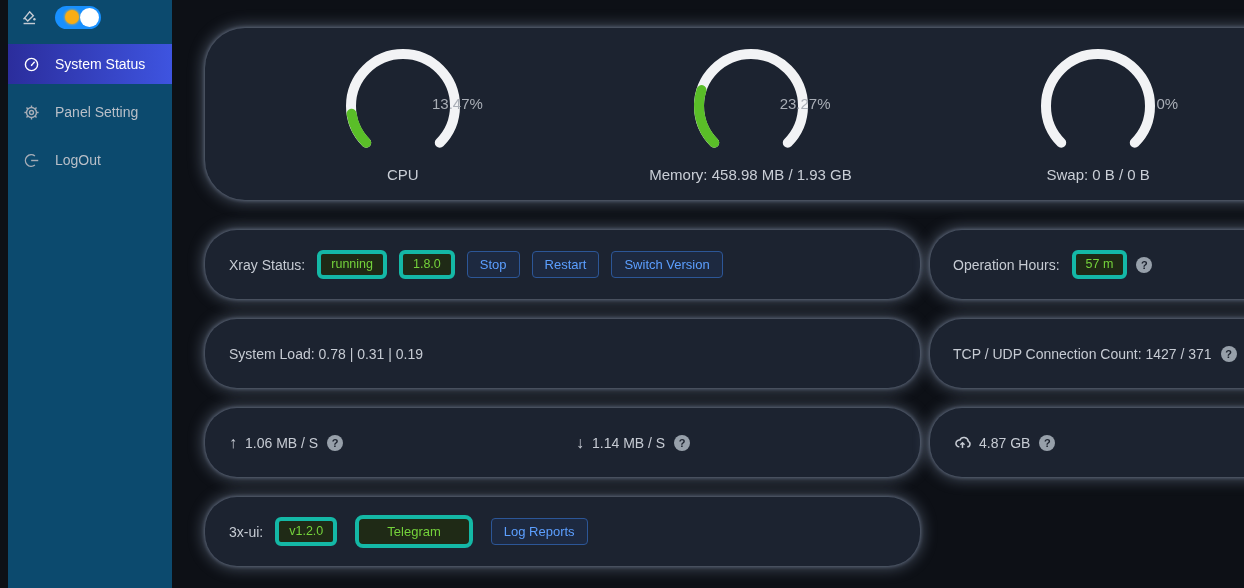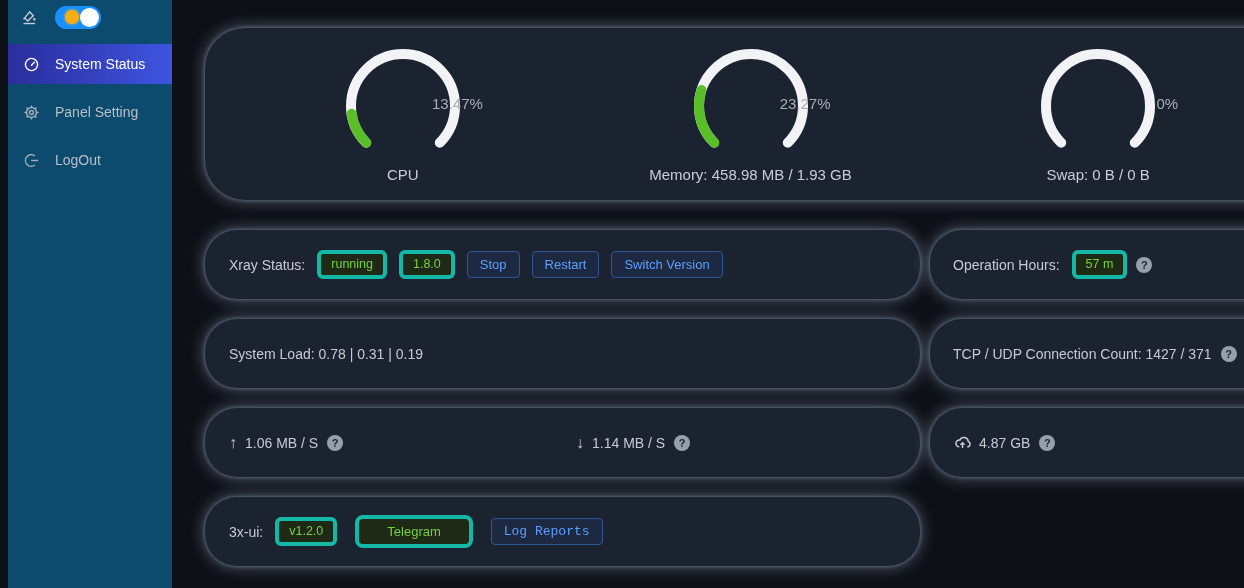--- a/index.html
+++ b/index.html
@@ -46,21 +46,21 @@
   .card.right { width:366px; flex:none; padding:0 23px; }
   .lbl { color:#c6cbd3; white-space:nowrap; }
 
   .tag-green { display:inline-block; margin-left:12px; padding:2px 10px; font-size:12.5px;
                color:#74d23b; background:#1f2a16; border:4px solid #14b8a6; border-radius:6px;
                line-height:17px; white-space:nowrap; }
   .tag-green.big { padding:4px 28px; font-size:13px; border-radius:8px; margin-left:18px; }
   .btn-blue { display:inline-block; margin-left:12px; padding:4px 12px; font-size:13px;
               color:#5c9fff; background:#1d2940; border:1px solid #2c5697; border-radius:4px;
               line-height:17px; cursor:pointer; white-space:nowrap; }
-  .btn-blue.wide { margin-left:18px;font-family:Liberation Mono, monospace; }
+  .btn-blue.wide { margin-left:18px; }
   .qicon { display:inline-flex; align-items:center; justify-content:center;
            width:16px; height:16px; margin-left:9px; border-radius:50%;
            background:#97a0aa; color:#1c222e; font-size:11px; font-weight:bold;
            cursor:pointer; flex:none; }
   .net-col { flex:1; display:flex; align-items:center; }
   .net-col .arrow { font-size:16px; color:#c6cbd3; margin-right:8px; }
   .cloud-icon { display:inline-flex; color:#c6cbd3; margin-right:7px; }
 </style>
 </head>
 <body>

